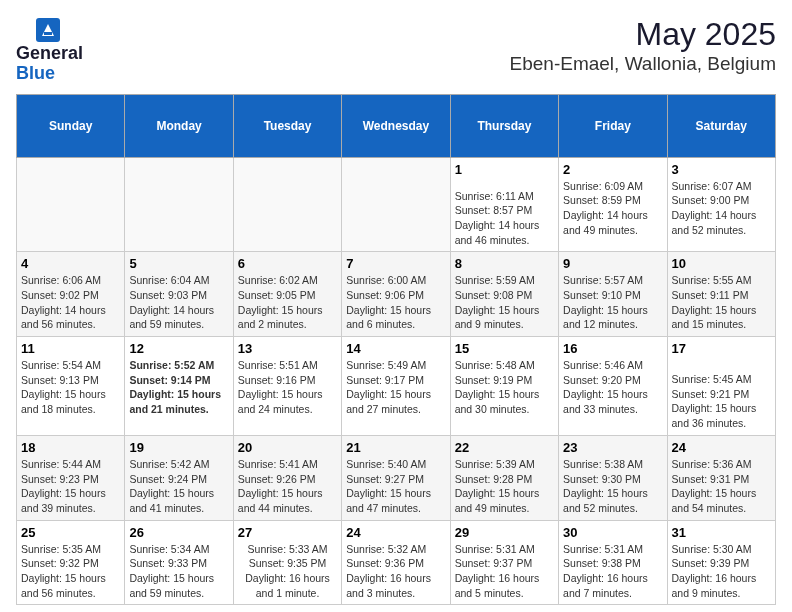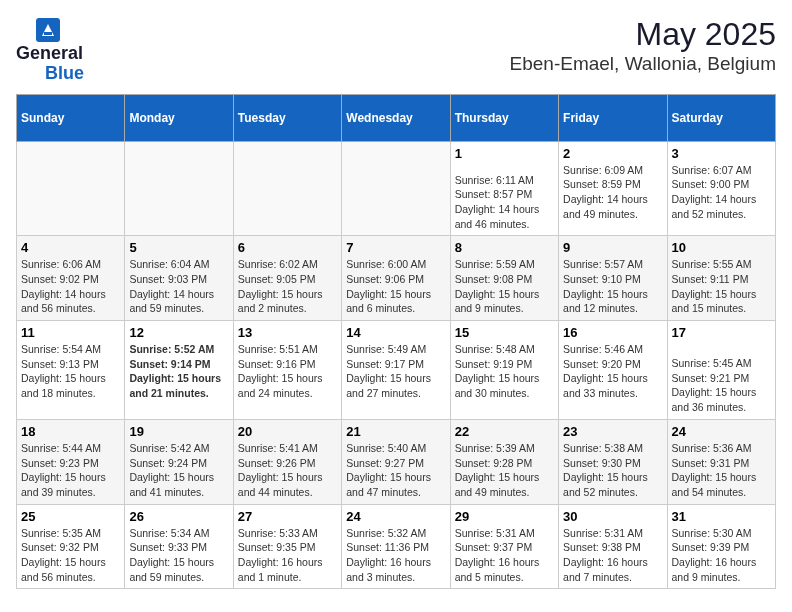--- a/index.html
+++ b/index.html
@@ -28,21 +28,20 @@
     }
     .logo-general {
       font-size: 18px;
       font-weight: bold;
       color: #1a1a2e;
     }
     .logo-blue {
       font-size: 18px;
       font-weight: bold;
       color: #1565c0;
-      margin-left: 29px;
     }
     .logo-icon {
       width: 28px;
       height: 28px;
       margin-right: 4px;
     }
     .title-block {
       text-align: right;
     }
     .month-title {
@@ -55,22 +54,22 @@
       color: #333;
     }
     table {
       width: 100%;
       border-collapse: collapse;
       font-size: 11px;
     }
     thead th {
       background-color: #1565c0;
       color: #fff;
-      padding: 16px 4px;
-      text-align: left;
+      padding: 24px 4px;
+      text-align: center;
       font-size: 12px;
       font-weight: bold;
       border: 1px solid #aaa;
     }
     td {
       border: 1px solid #ccc;
       vertical-align: top;
       padding: 4px;
       width: calc(100% / 7);
       min-height: 80px;
@@ -318,29 +317,29 @@
         </td>
         <td>
           <span class="day-num">26</span>
           <div class="day-info" style="white-space: pre-line;">Sunrise: 5:34 AM
 Sunset: 9:33 PM
 Daylight: 15 hours
 and 59 minutes.</div>
         </td>
         <td>
           <span class="day-num">27</span>
-          <div class="day-info" style="white-space: pre-line;">Sunrise: 5:33 AM
+          <div class="day-info" style="white-space: pre-line; text-align: center;">Sunrise: 5:33 AM
 Sunset: 9:35 PM
 Daylight: 16 hours
 and 1 minute.</div>
         </td>
         <td>
           <span class="day-num">24</span>
           <div class="day-info" style="white-space: pre-line;">Sunrise: 5:32 AM
-Sunset: 11:36 PM
+Sunset: 9:36 PM
 Daylight: 16 hours
 and 3 minutes.</div>
         </td>
         <td>
           <span class="day-num">29</span>
           <div class="day-info" style="white-space: pre-line;">Sunrise: 5:31 AM
 Sunset: 9:37 PM
 Daylight: 16 hours
 and 5 minutes.</div>
         </td>

